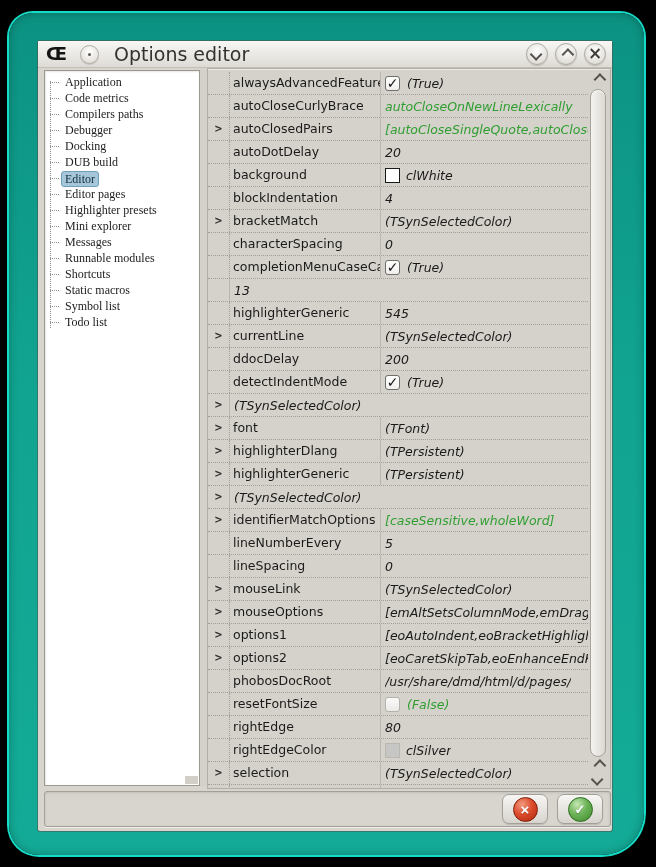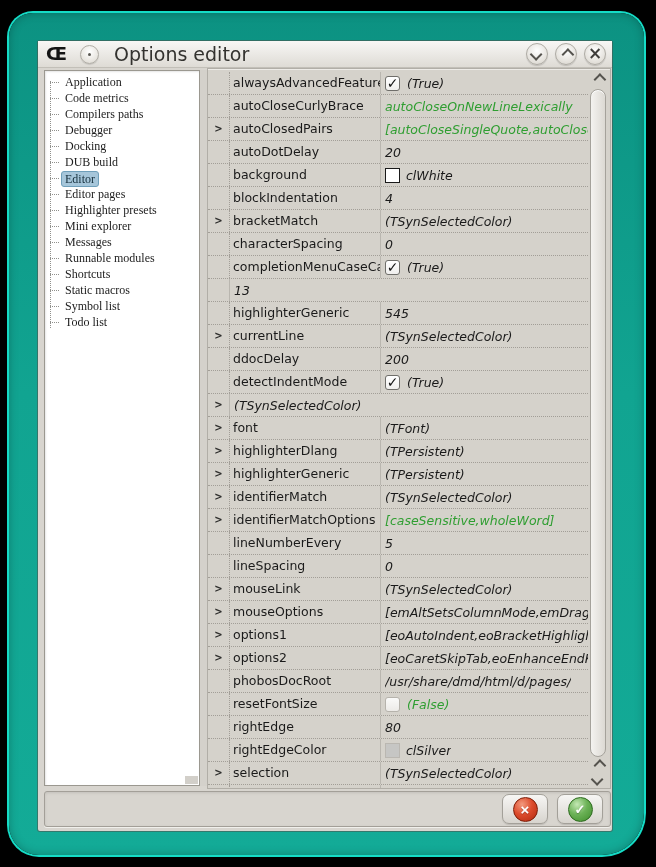--- a/index.html
+++ b/index.html
@@ -352,21 +352,20 @@
   </div>
         <div class="grid-row">
     <span class="cell-exp">&gt;</span>
     <span class="cell-name">highlighterGeneric</span>
     <span class="cell-value">
             <span class="val-text">(TPersistent)</span>
           </span>
   </div>
         <div class="grid-row">
     <span class="cell-exp">&gt;</span>
-    <span class="cell-name">identifierMatch</span>
     <span class="cell-value">
             <span class="val-text">(TSynSelectedColor)</span>
           </span>
   </div>
         <div class="grid-row">
     <span class="cell-exp">&gt;</span>
     <span class="cell-name">identifierMatchOptions</span>
     <span class="cell-value">
             <span class="val-text green">[caseSensitive,wholeWord]</span>
           </span>

